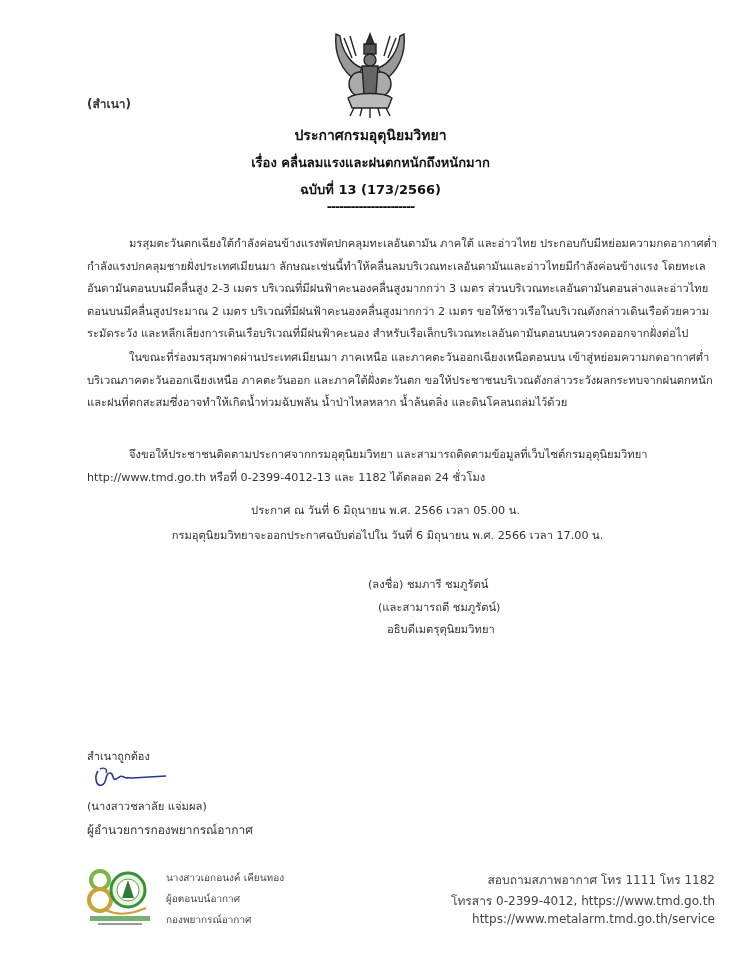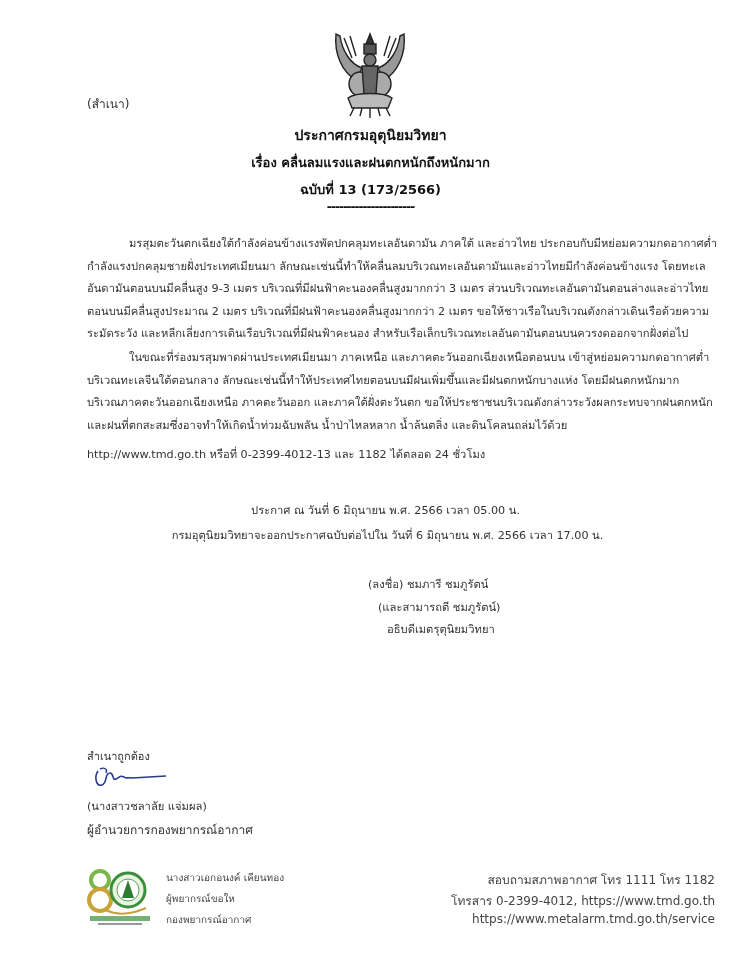--- a/index.html
+++ b/index.html
@@ -3,21 +3,21 @@
   <meta charset="utf-8">
   <style>
     html, body { margin: 0; padding: 0; background: #ffffff; }
     body {
       width: 741px; height: 960px; position: relative; overflow: hidden;
       font-family: "DejaVu Sans", "Liberation Sans", sans-serif;
       color: #2a2a2a;
     }
     .abs { position: absolute; }
     .emblem { left: 330px; top: 28px; width: 80px; height: 92px; }
-    .copy-label { left: 87px; top: 94px; font-size: 12px; color: #333; }
+    .copy-label { left: 87px; top: 94px; font-size: 12px; color: #333; font-weight: bold; }
     .title { left: 0; width: 741px; text-align: center; font-weight: bold; color: #111; }
     .t1 { top: 124px; font-size: 14px; }
     .t2 { top: 152px; font-size: 13px; }
     .t3 { top: 179px; font-size: 13px; }
     .t4 { top: 200px; font-size: 12px; letter-spacing: -1px; }
     .para { left: 87px; width: 590px; font-size: 11.2px; line-height: 22.5px; color: #333; }
     .para .line { white-space: nowrap; display: block; }
     .para .indent { padding-left: 42px; }
     .p1 { top: 233px; }
     .p2 { top: 347px; }
@@ -67,33 +67,33 @@
 <div class="abs copy-label">(สำเนา)</div>
 
 <div class="abs title t1">ประกาศกรมอุตุนิยมวิทยา</div>
 <div class="abs title t2">เรื่อง คลื่นลมแรงและฝนตกหนักถึงหนักมาก</div>
 <div class="abs title t3">ฉบับที่ 13 (173/2566)</div>
 <div class="abs title t4">----------------------</div>
 
 <div class="abs para p1">
   <span class="line indent">มรสุมตะวันตกเฉียงใต้กำลังค่อนข้างแรงพัดปกคลุมทะเลอันดามัน ภาคใต้ และอ่าวไทย ประกอบกับมีหย่อมความกดอากาศต่ำ</span>
   <span class="line">กำลังแรงปกคลุมชายฝั่งประเทศเมียนมา ลักษณะเช่นนี้ทำให้คลื่นลมบริเวณทะเลอันดามันและอ่าวไทยมีกำลังค่อนข้างแรง โดยทะเล</span>
-  <span class="line">อันดามันตอนบนมีคลื่นสูง 9-3 เมตร บริเวณที่มีฝนฟ้าคะนองคลื่นสูงมากกว่า 3 เมตร ส่วนบริเวณทะเลอันดามันตอนล่างและอ่าวไทย</span>
+  <span class="line">อันดามันตอนบนมีคลื่นสูง 2-3 เมตร บริเวณที่มีฝนฟ้าคะนองคลื่นสูงมากกว่า 3 เมตร ส่วนบริเวณทะเลอันดามันตอนล่างและอ่าวไทย</span>
   <span class="line">ตอนบนมีคลื่นสูงประมาณ 2 เมตร บริเวณที่มีฝนฟ้าคะนองคลื่นสูงมากกว่า 2 เมตร ขอให้ชาวเรือในบริเวณดังกล่าวเดินเรือด้วยความ</span>
   <span class="line">ระมัดระวัง และหลีกเลี่ยงการเดินเรือบริเวณที่มีฝนฟ้าคะนอง สำหรับเรือเล็กบริเวณทะเลอันดามันตอนบนควรงดออกจากฝั่งต่อไป</span>
 </div>
 
 <div class="abs para p2">
   <span class="line indent">ในขณะที่ร่องมรสุมพาดผ่านประเทศเมียนมา ภาคเหนือ และภาคตะวันออกเฉียงเหนือตอนบน เข้าสู่หย่อมความกดอากาศต่ำ</span>
-  <span class="line">บริเวณทะเลจีนใต้ตอนกลาง ลักษณะเช่นนี้ทำให้ประเทศไทยตอนบนมีฝนเพิ่มขึ้นและมีฝนตกหนักบางแห่ง โดยมีฝนตกหนักมาก</span>
   <span class="line">บริเวณภาคตะวันออกเฉียงเหนือ ภาคตะวันออก และภาคใต้ฝั่งตะวันตก ขอให้ประชาชนบริเวณดังกล่าวระวังผลกระทบจากฝนตกหนัก</span>
   <span class="line">และฝนที่ตกสะสมซึ่งอาจทำให้เกิดน้ำท่วมฉับพลัน น้ำป่าไหลหลาก น้ำล้นตลิ่ง และดินโคลนถล่มไว้ด้วย</span>
 </div>
 
 <div class="abs para p3">
+  <span class="line indent">จึงขอให้ประชาชนติดตามประกาศจากกรมอุตุนิยมวิทยา และสามารถติดตามข้อมูลที่เว็บไซต์กรมอุตุนิยมวิทยา</span>
   <span class="line">http://www.tmd.go.th หรือที่ 0-2399-4012-13 และ 1182 ได้ตลอด 24 ชั่วโมง</span>
 </div>
 
 <div class="abs center-line d1">ประกาศ ณ วันที่ 6 มิถุนายน พ.ศ. 2566 เวลา 05.00 น.</div>
 <div class="abs center-line d2">กรมอุตุนิยมวิทยาจะออกประกาศฉบับต่อไปใน วันที่ 6 มิถุนายน พ.ศ. 2566 เวลา 17.00 น.</div>
 
 <div class="abs sig s1">(ลงชื่อ)    ชมภารี ชมภูรัตน์</div>
 <div class="abs sig s2">(และสามารถตี ชมภูรัตน์)</div>
 <div class="abs sig s3">อธิบดีเมตรุตุนิยมวิทยา</div>
 
@@ -114,18 +114,18 @@
     <circle cx="42" cy="26" r="17" fill="#e8f3e0" stroke="#3a8f3a" stroke-width="3"></circle>
     <circle cx="42" cy="26" r="11" fill="#fff" stroke="#5aa05a" stroke-width="1"></circle>
     <path d="M42 16 L36 34 L48 34 Z" fill="#2e7d32"></path>
     <path d="M20 46 C32 52 46 50 60 44" fill="none" stroke="#c9a23a" stroke-width="2"></path>
     <rect x="4" y="52" width="60" height="5" fill="#3a8f3a" opacity="0.7"></rect>
     <rect x="12" y="59" width="44" height="2" fill="#999"></rect>
   </svg>
 </div>
 
 <div class="abs f-left fl1">นางสาวเอกอนงค์ เคียนทอง</div>
-<div class="abs f-left fl2">ผู้พยากรณ์ขอให</div>
+<div class="abs f-left fl2">ผู้อตอนบน์อากาศ</div>
 <div class="abs f-left fl3">กองพยากรณ์อากาศ</div>
 
 <div class="abs f-right fr1">สอบถามสภาพอากาศ โทร 1111 โทร 1182</div>
 <div class="abs f-right fr2">โทรสาร 0-2399-4012, https://www.tmd.go.th</div>
 <div class="abs f-right fr3">https://www.metalarm.tmd.go.th/service</div>
 
 </body></html>

